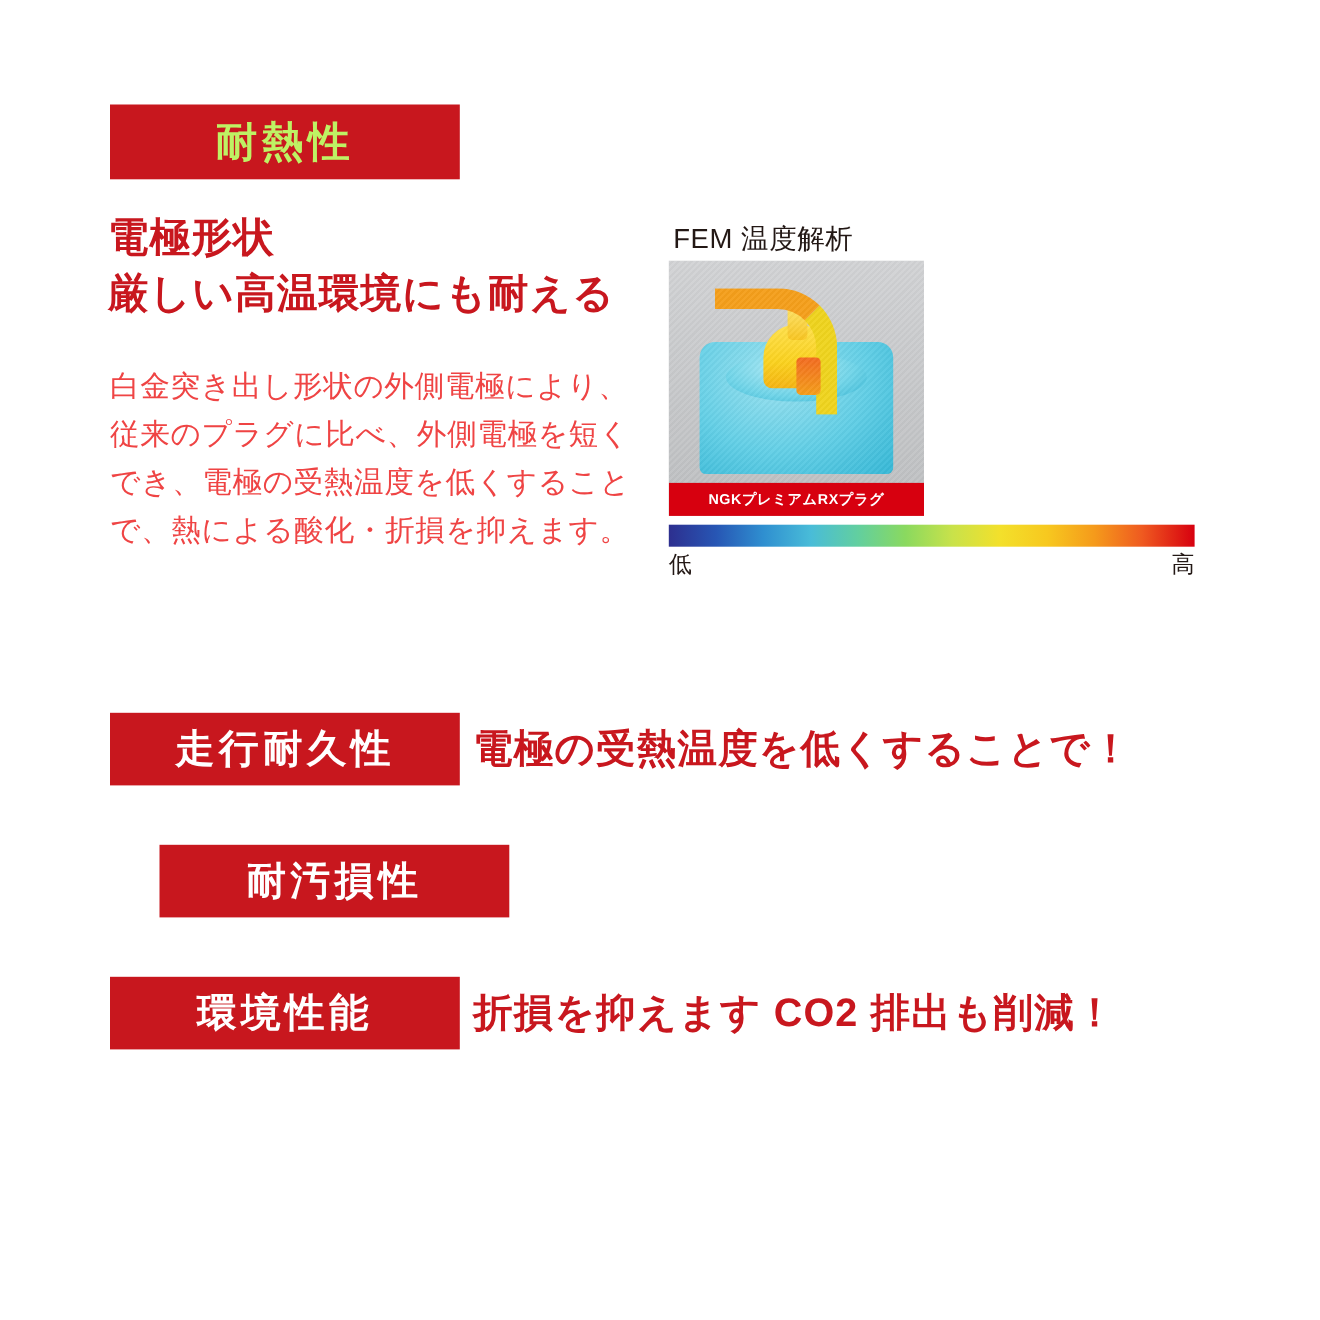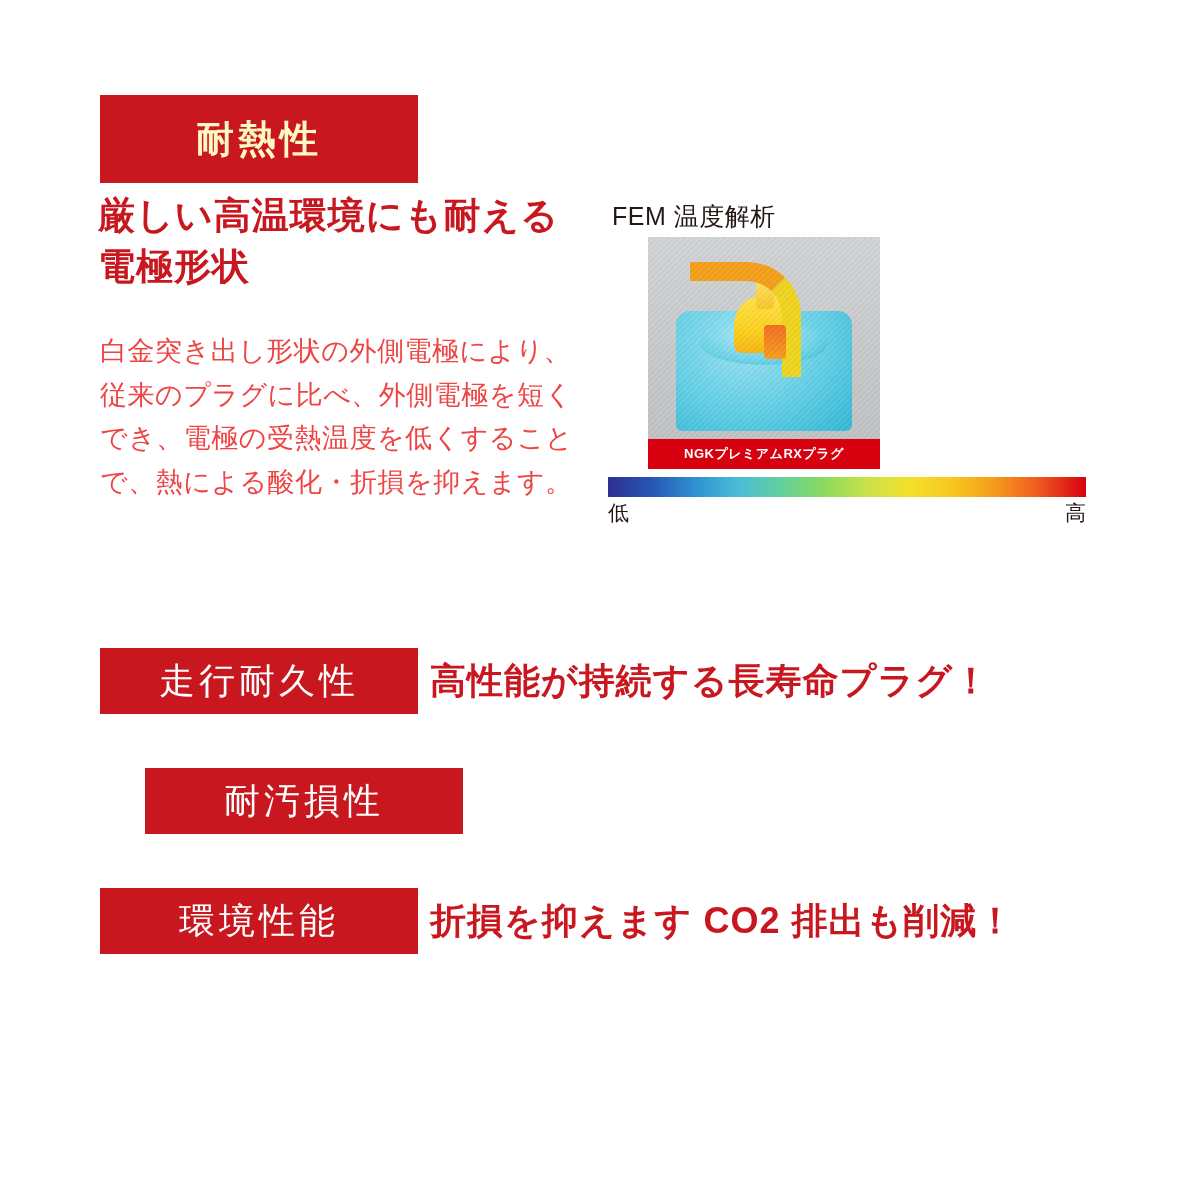--- a/index.html
+++ b/index.html
@@ -21,23 +21,23 @@
     width: 1200px;
     height: 1200px;
   }
 
   
   .sec1-badge {
     position: absolute;
     left: 100px;
     top: 95px;
     width: 318px;
-    height: 88px;
+    height: 68px;
     background: #c8171e;
-    color: #fef9c3;
+    color: #bef264;
     font-size: 38px;
     font-weight: bold;
     letter-spacing: 4px;
     display: flex;
     align-items: center;
     justify-content: center;
     box-sizing: border-box;
   }
 
   .sec1-headline {
@@ -79,21 +79,20 @@
     width: 478px;
     height: 292px;
   }
   .fem-panels {
     position: absolute;
     left: 0; top: 0;
     width: 478px;
     height: 172px;
     display: flex;
     gap: 14px;
-    margin-left: 40px;
   }
   .fem-panel {
     position: relative;
     width: 232px;
     height: 232px;
     overflow: hidden;
     background: linear-gradient(#d2d3d5, #bdbfc1);
   }
   .fem-panel .plug-body {
     position: absolute;
@@ -228,21 +227,21 @@
   }
   .row .badge {
     position: absolute;
     left: 0;
     top: 0;
     width: 318px;
     height: 66px;
     background: #c8171e;
     color: #ffffff;
     font-size: 36px;
-    font-weight: normal;
+    font-weight: bold;
     letter-spacing: 4px;
     display: flex;
     align-items: center;
     justify-content: center;
     box-sizing: border-box;
   }
   .row .text {
     position: absolute;
     left: 330px;
     top: 0;
@@ -261,22 +260,22 @@
   #row-2 { top: 888px; }
 </style>
 </head>
 <body>
 
 <div class="page">
 
   <div class="sec1-badge">耐熱性</div>
 
   <div class="sec1-headline">
+    <div>電極形状</div>
     <div>厳しい高温環境にも耐える</div>
-    <div>電極形状</div>
   </div>
 
   <div class="sec1-body">白金突き出し形状の外側電極により、従来のプラグに比べ、外側電極を短くでき、電極の受熱温度を低くすることで、熱による酸化・折損を抑えます。</div>
 
   <div class="fem-label">FEM 温度解析</div>
 
   <div class="fem-wrap">
     <div class="fem-panels">
 
       <div class="fem-panel rx">
@@ -295,21 +294,21 @@
 
     <div class="fem-scale"></div>
     <div class="fem-scale-labels">
       <span>低</span>
       <span>高</span>
     </div>
   </div>
 
   <div class="row" id="row-0">
     <div class="badge">走行耐久性</div>
-    <div class="text">高性能が持続する長寿命プラグ！</div>
+    <div class="text">電極の受熱温度を低くすることで！</div>
   </div>
 
   <div class="row" id="row-1">
     <div class="badge">耐汚損性</div>
   </div>
 
   <div class="row" id="row-2">
     <div class="badge">環境性能</div>
     <div class="text">折損を抑えます CO2 排出も削減！</div>
   </div>

